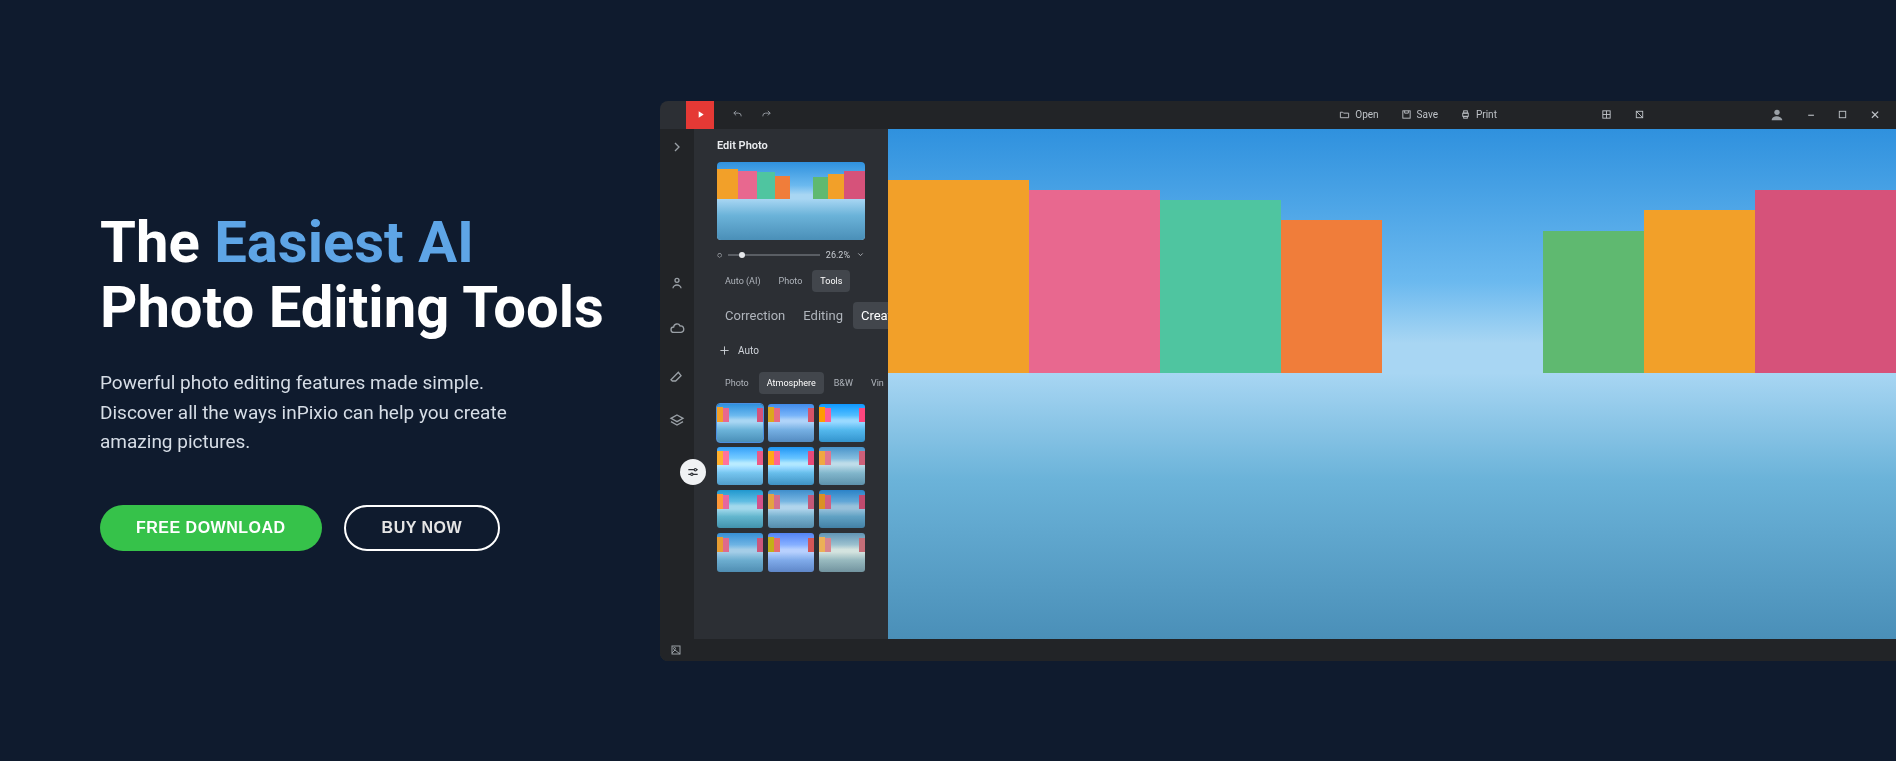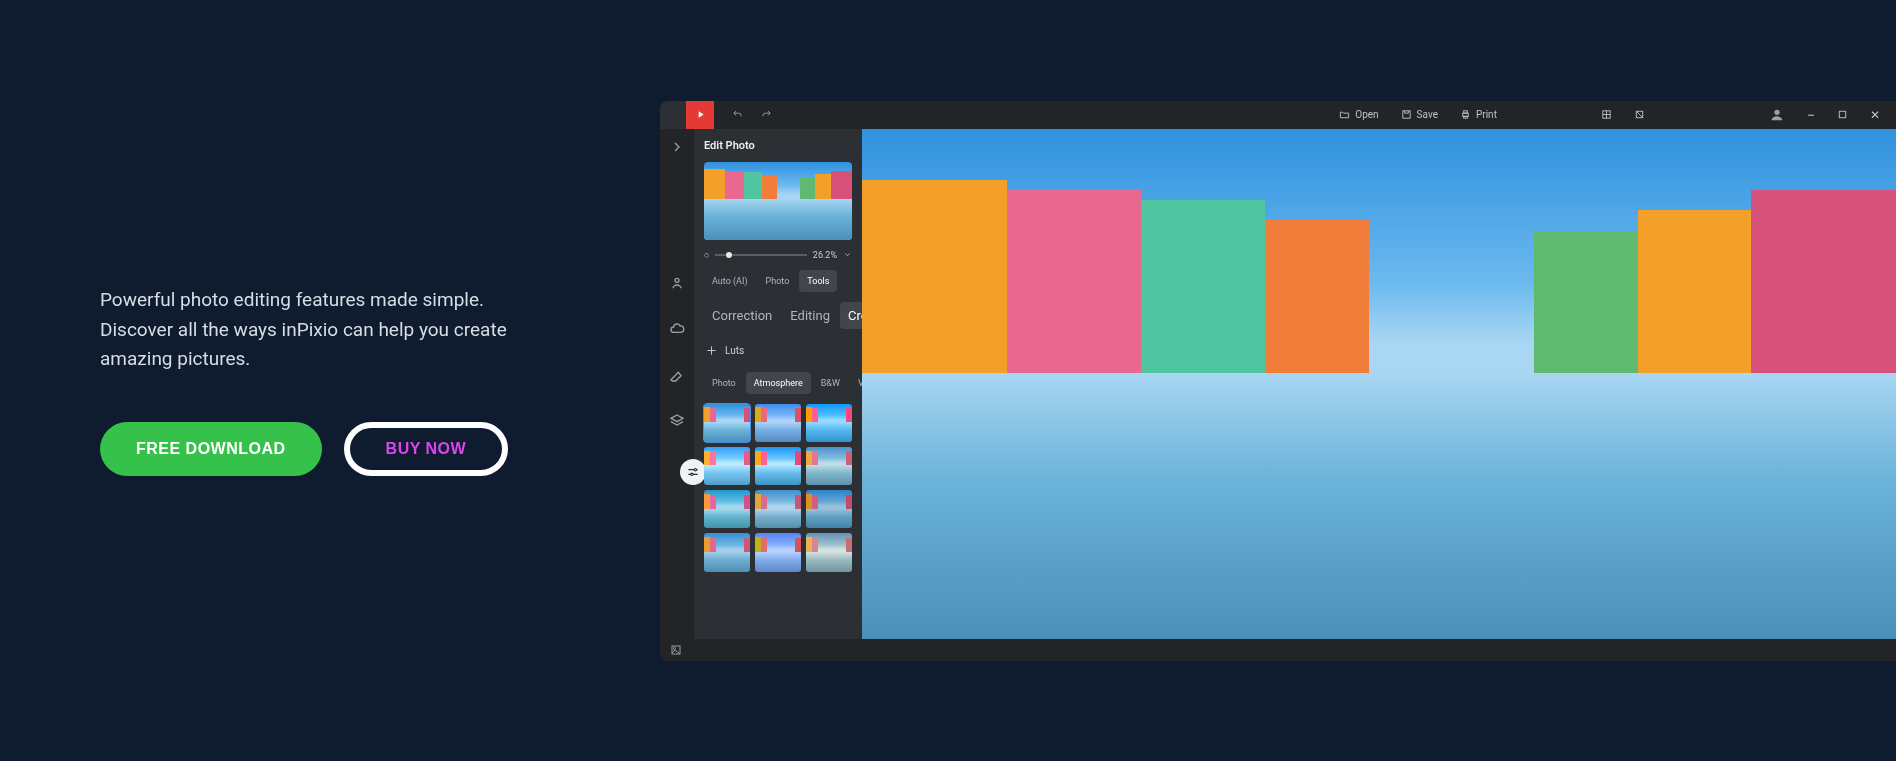--- a/index.html
+++ b/index.html
@@ -39,21 +39,21 @@
 .btn {
   padding: 12px 36px;
   border-radius: 999px;
   font-size: 16px;
   font-weight: 700;
   letter-spacing: 0.5px;
   cursor: pointer;
   border: none;
 }
 .btn-primary { background: #36c24a; color: #fff; }
-.btn-outline { background: transparent; color: #d946ef; border: 6px solid #ffffff; }
+.btn-outline { background: transparent; color: #e5e5e5; border: 2px solid #ffffff; }
 
 
 .app-shell {
   flex: 1;
   height: 560px;
   background: #2c2f34;
   border-radius: 8px 0 0 8px;
   display: flex;
   flex-direction: column;
   overflow: hidden;
@@ -72,21 +72,21 @@
   width: 28px; height: 28px;
   background: #e53935;
   display: flex; align-items: center; justify-content: center;
 }
 .top-icons { display: flex; align-items: center; gap: 18px; padding: 0 18px; }
 .top-center { flex: 1; }
 .top-right { display: flex; align-items: center; gap: 22px; padding: 0 16px; }
 .tb-item { display: flex; align-items: center; gap: 5px; cursor: pointer; }
 .ico { width: 11px; height: 11px; display: inline-block; }
 
-.app-body { flex: 1; display: flex; }
+.app-body { flex: 1; display: flex; gap: 13px; }
 .rail {
   width: 34px;
   background: #222427;
   display: flex; flex-direction: column; align-items: center;
   gap: 30px;
   padding-top: 10px;
   position: relative;
 }
 .rail-ico { width: 16px; height: 16px; color: #9aa0a6; cursor: pointer; }
 .sliders-badge {
@@ -153,20 +153,24 @@
 .boat { position: absolute; width: 12%; height: 6%; background: #e8edf0; border-radius: 40% 40% 20% 20%; }
 .boat1 { bottom: 28%; left: 46%; }
 .boat2 { bottom: 20%; right: 8%; }
 .boat3 { bottom: 14%; left: 8%; background: #1a9b8c; width: 15%; }
 </style>
 </head>
 <body>
 
 <div class="page">
   <div class="left-col">
+    <h1>
+      <span>The </span><span class="accent">Easiest AI</span><br>
+      <span>Photo Editing Tools</span>
+    </h1>
     <p class="desc">Powerful photo editing features made simple. Discover all the ways inPixio can help you create amazing pictures.</p>
     <div class="btns">
       <button class="btn btn-primary">FREE DOWNLOAD</button>
       <button class="btn btn-outline">BUY NOW</button>
     </div>
   </div>
 
   <div class="app-shell">
     <div class="topbar">
       <div class="logo-sq">
@@ -290,21 +294,21 @@
         <div class="subtabs">
           <div class="subtab">Correction</div>
           <div class="subtab">Editing</div>
           <div class="subtab active">Creative</div>
         </div>
 
         <div class="section-head">
           <svg width="11" height="11" viewBox="0 0 24 24" fill="none" stroke="currentColor" stroke-width="2">
               <path d="M12 3v18M3 12h18"></path>
             </svg>
-          <span>Luts</span>
+          <span>Auto</span>
         </div>
         <div class="lut-tabs">
           <div class="lut-tab">Photo</div>
           <div class="lut-tab active">Atmosphere</div>
           <div class="lut-tab">B&amp;W</div>
           <div class="lut-tab">Vin</div>
         </div>
         <div class="lut-grid">
           <div class="lut-thumb sel">
               <div class="scene">

